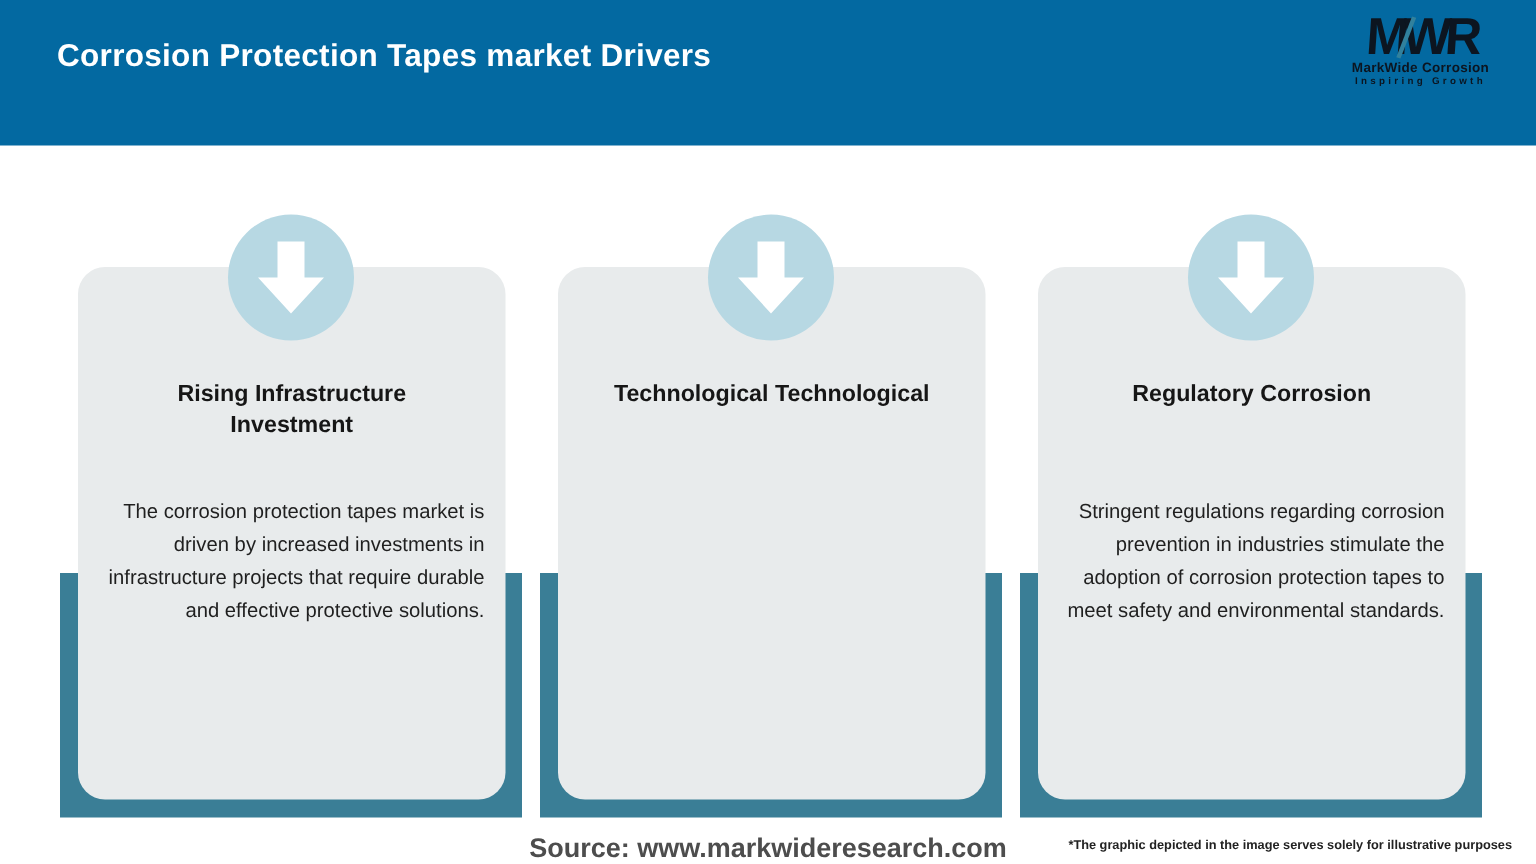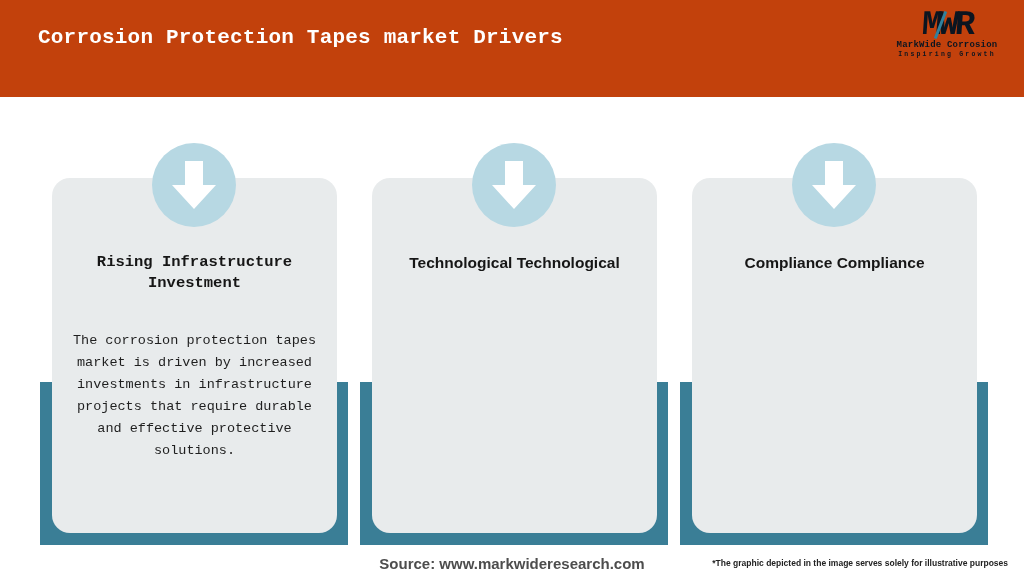--- a/index.html
+++ b/index.html
@@ -6,22 +6,21 @@
   * { box-sizing:border-box; }
   .canvas {
     position:relative; width:1024px; height:576px;
     background:#ffffff; overflow:hidden;
     font-family:"Liberation Sans", sans-serif;
   }
 
   
   .header {
     position:absolute; left:0; top:0; width:1024px; height:97px;
-    background:#c2410c;
-    font-family:Liberation Mono, monospace;
+    background:#0369a1;
   }
   .header-title {
     position:absolute; left:38px; top:26px;
     color:#ffffff; font-size:21px; font-weight:bold; letter-spacing:0.2px;
   }
   .logo {
     position:absolute; right:22px; top:8px; width:110px; text-align:center;
     color:#0c1520;
   }
   .logo-monogram {
@@ -31,21 +30,21 @@
   }
   .logo-monogram::after {
     content:""; position:absolute; left:34%; top:3px; width:3px; height:28px;
     background:#31819d; transform:rotate(18deg);
   }
   .logo-name { font-size:9px; font-weight:bold; letter-spacing:0.2px; margin-top:-2px; }
   .logo-tagline { font-size:6.5px; font-weight:bold; letter-spacing:2.2px; margin-top:1px; }
 
   
   .group { position:absolute; top:0; width:308px; height:576px; }
-  .group-1 { left:40px;font-family:Liberation Mono, monospace; }
+  .group-1 { left:40px; }
   .group-2 { left:360px; }
   .group-3 { left:680px; }
 
   .backing {
     position:absolute; left:0; top:382px; width:308px; height:163px;
     background:#3a7e96;
   }
   .card {
     position:absolute; left:12px; top:178px; width:285px; height:355px;
     background:#e8ebec; border-radius:18px;
@@ -57,27 +56,27 @@
   }
   .circle svg { display:block; }
 
   .card-title {
     margin:74px auto 0 auto; max-width:232px; height:56px;
     font-size:15.5px; font-weight:bold; line-height:21px;
     color:#161616; text-align:center;
   }
   .card-body {
     margin:22px 14px 0 14px;
-    font-size:13.5px; line-height:22px; color:#1f1f1f; text-align:center;
+    font-size:13.5px; line-height:22px; color:#1f1f1f; text-align:right;
   }
 
   
   .source {
     position:absolute; left:0; top:555px; width:1024px;
-    text-align:center; font-size:15px; font-weight:bold; color:#4d4d4d;
+    text-align:center; font-size:18px; font-weight:bold; color:#4d4d4d;
   }
   .disclaimer {
     position:absolute; right:16px; top:558px;
     font-size:8.5px; font-weight:600; color:#222222;
   }
 </style>
 </head>
 <body>
 
 <div class="canvas">
@@ -112,21 +111,22 @@
     <div class="circle">
       <svg width="48" height="52" viewBox="0 0 48 52">
         <path d="M15 2 h18 v24 h13 L24 50 L2 26 h13 z" fill="#ffffff"></path>
       </svg>
     </div>
   </div>
 
   <div class="group group-3">
     <div class="backing"></div>
     <div class="card">
-      <div class="card-title">Compliance Compliance</div>
+      <div class="card-title">Regulatory Corrosion</div>
+      <div class="card-body">Stringent regulations regarding corrosion prevention in industries stimulate the adoption of corrosion protection tapes to meet safety and environmental standards.</div>
     </div>
     <div class="circle">
       <svg width="48" height="52" viewBox="0 0 48 52">
         <path d="M15 2 h18 v24 h13 L24 50 L2 26 h13 z" fill="#ffffff"></path>
       </svg>
     </div>
   </div>
 
   <div class="source">Source: www.markwideresearch.com</div>
   <div class="disclaimer">*The graphic depicted in the image serves solely for illustrative purposes</div>

